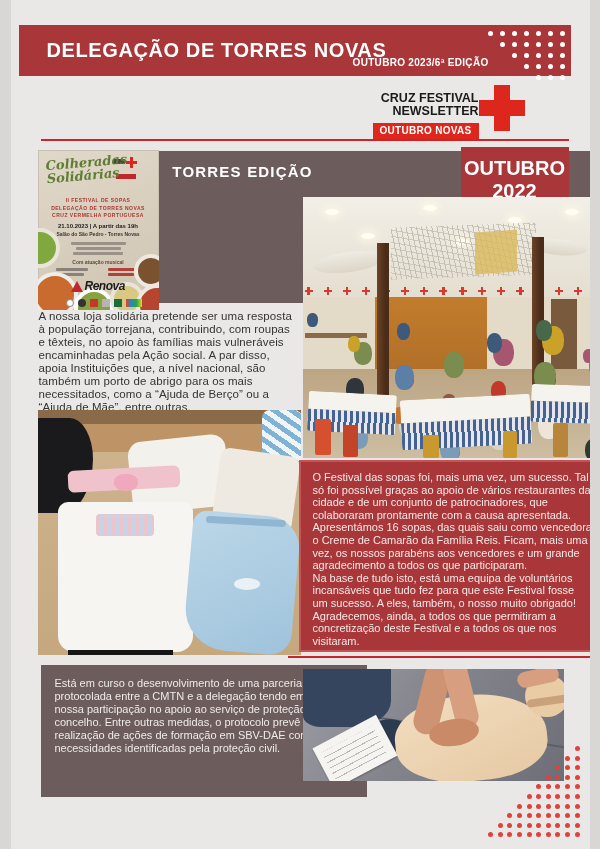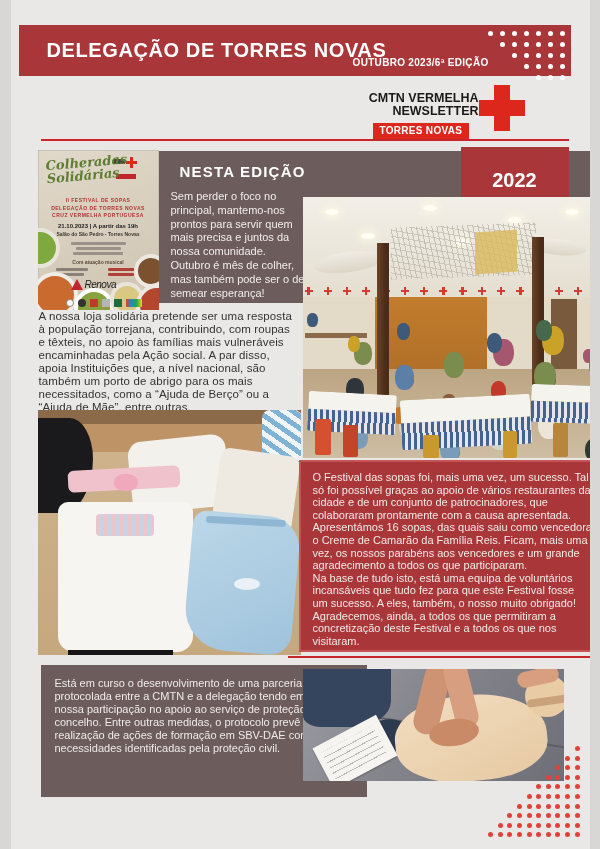--- a/index.html
+++ b/index.html
@@ -47,21 +47,21 @@
   .p-minibar{position:absolute;left:76px;top:9px;width:11px;height:5px;background:#4a4540;}
   .p-minired{position:absolute;left:78px;top:24px;width:20px;height:5px;background:#C0272D;}
   .p-sub{position:absolute;left:0;width:100%;text-align:center;color:#B03431;font-size:5px;font-weight:700;letter-spacing:.5px;}
   .p-date{position:absolute;left:0;top:73px;width:100%;text-align:center;color:#222;font-size:6px;font-weight:700;}
   .p-venue{position:absolute;left:0;top:81px;width:100%;text-align:center;color:#3a352e;font-size:5px;font-weight:700;}
   .p-bar{position:absolute;height:2.5px;background:#9A9288;border-radius:1px;}
   .p-musical{position:absolute;left:0;top:109px;width:100%;text-align:center;color:#5A4A3A;font-size:5px;font-weight:700;}
   .bowl{position:absolute;border-radius:50%;}
   .p-renova{position:absolute;left:33px;top:129px;display:flex;align-items:center;gap:2px;}
   .p-tri{width:0;height:0;border-left:6px solid transparent;border-right:6px solid transparent;border-bottom:11px solid #C0272D;}
-  .p-renova-t{font-size:10px;font-weight:400;font-style:italic;color:#1d1d1d;letter-spacing:-.5px;}
+  .p-renova-t{font-size:12px;font-weight:700;font-style:italic;color:#1d1d1d;letter-spacing:-.5px;}
   .p-sq{position:absolute;bottom:3px;width:8px;height:8px;}
 
   
   .photo1{position:absolute;left:292px;top:197px;width:301px;height:261px;overflow:hidden;background:#C9B392;}
   .ph1-ceiling{position:absolute;left:0;top:0;width:100%;height:102px;background:linear-gradient(#F2EFE8,#E4DECF);}
   .light{position:absolute;width:14px;height:6px;border-radius:50%;background:#FFFDF4;box-shadow:0 0 8px 3px rgba(255,250,225,.8);}
   .net{position:absolute;left:88px;top:28px;width:145px;height:52px;transform:skewY(-2deg);opacity:.85;
        background:repeating-linear-gradient(78deg,rgba(185,180,168,.9) 0 1px,transparent 1px 5px),repeating-linear-gradient(12deg,rgba(185,180,168,.7) 0 1px,transparent 1px 6px);}
   .netpatch{position:absolute;left:172px;top:34px;width:42px;height:42px;background:#D9B95C;opacity:.8;transform:skewY(-4deg);}
   .drape{position:absolute;background:linear-gradient(#EFECE4,#DCD5C6);border-radius:50%;}
@@ -161,34 +161,33 @@
           <span class="dot"></span>
         </div>
         <div class="dotrow">
           <span class="dot"></span>
           <span class="dot"></span>
           <span class="dot"></span>
         </div>
       </div>
   </div>
   <div class="cvp-text">
-    <div>CMTN VERMELHA</div>
+    <div>CRUZ FESTIVAL</div>
     <div>NEWSLETTER</div>
   </div>
   <div class="cvp-cross"></div>
-  <div class="cvp-badge">TORRES NOVAS</div>
+  <div class="cvp-badge">OUTUBRO NOVAS</div>
   <div class="redline line1"></div>
 
   <div class="band"></div>
   <div class="nesta">
-    <div class="nesta-h">NESTA EDIÇÃO</div>
-    <div class="nesta-b">Sem perder o foco no principal, mantemo-nos prontos para servir quem mais precisa e juntos da nossa comunidade.
-Outubro é mês de colher, mas também pode ser o de semear esperança!</div>
+    <div class="nesta-h">TORRES EDIÇÃO</div>
   </div>
   <div class="issue">
+    <div>OUTUBRO</div>
     <div>2022</div>
   </div>
 
   <div class="poster">
     <div class="p-minibar"></div>
     <div class="p-minicross"></div>
     <div class="p-minired"></div>
     <div class="p-title">
       <div>Colheradas</div>
       <div>Solidárias</div>

